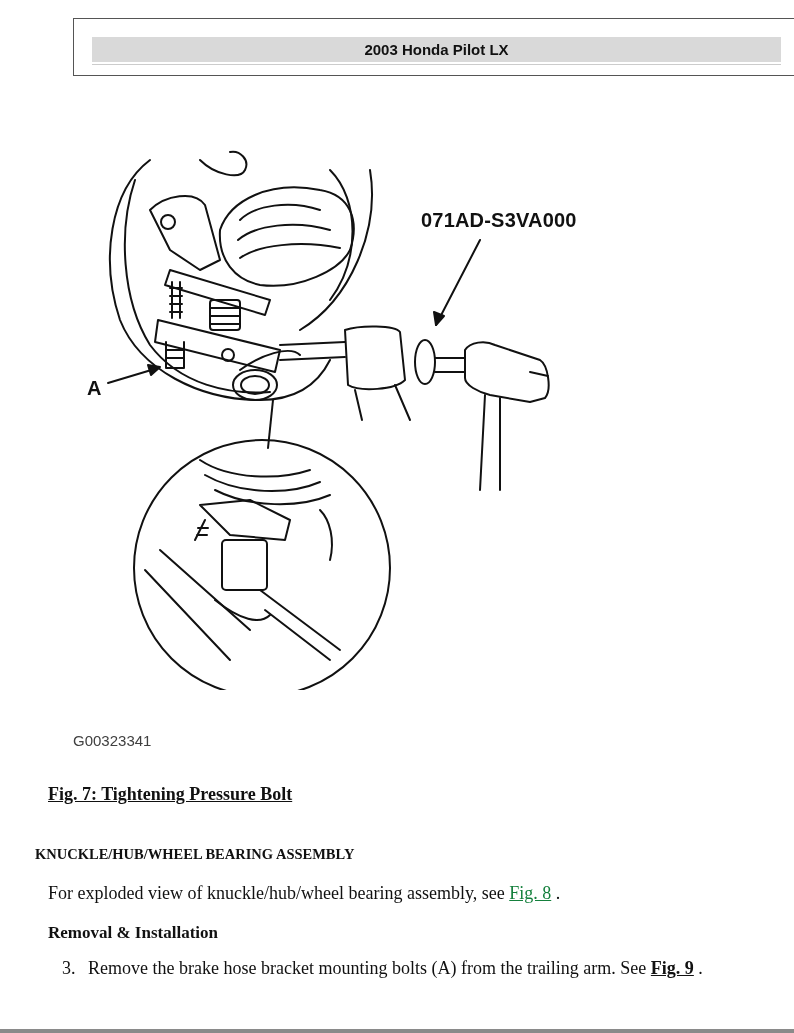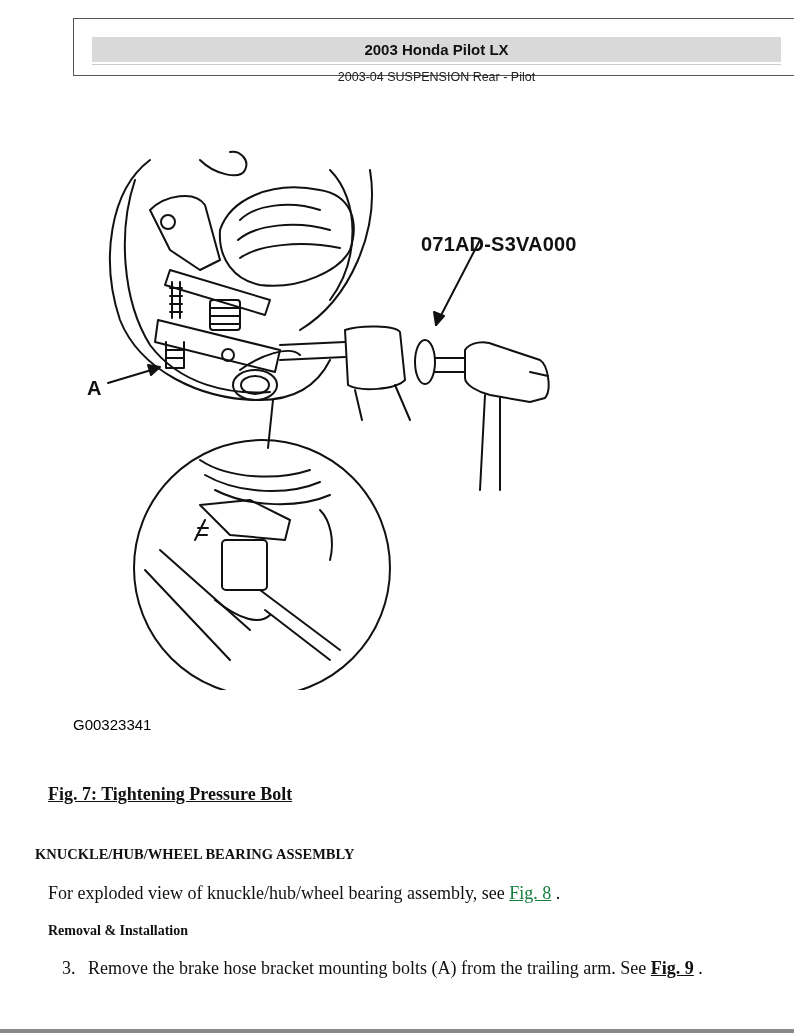--- a/index.html
+++ b/index.html
@@ -2,42 +2,41 @@
 <html><head>
 <meta charset="utf-8">
 <style>
   html, body { margin:0; padding:0; background:#fff; }
   body { width:794px; height:1033px; position:relative; overflow:hidden; font-family:"Liberation Serif", serif; color:#111; }
   .hdr { position:absolute; left:48px; top:18px; width:727px; height:58px; border:1px solid #555; box-sizing:border-box; padding:18px; background:#fff;margin-left:25px; }
   .hdr-title { height:25px; background:#d9d9d9; text-align:center; font-family:"Liberation Sans", sans-serif; font-weight:bold; font-size:15px; line-height:25px; color:#111; }
   .hdr-sep { height:1px; background:#ccc; margin:2px 0 0 0; }
   .hdr-sub { height:24px; text-align:center; font-family:"Liberation Sans", sans-serif; font-size:12.5px; line-height:24px; color:#222; }
   .figure { position:absolute; left:60px; top:150px; width:540px; height:540px; }
-  .tool-label { position:absolute; left:421px; top:209px; font-family:"Liberation Sans", sans-serif; font-weight:bold; font-size:20px; color:#111; letter-spacing:0.2px;margin-top:24px; }
+  .tool-label { position:absolute; left:421px; top:209px; font-family:"Liberation Sans", sans-serif; font-weight:bold; font-size:20px; color:#111; letter-spacing:0.2px; }
   .a-label { position:absolute; left:87px; top:377px; font-family:"Liberation Sans", sans-serif; font-weight:bold; font-size:20px; color:#111; }
-  .fig-id { position:absolute; left:73px; top:716px; font-family:"Liberation Sans", sans-serif; font-size:15px; color:#000000; }
+  .fig-id { position:absolute; left:73px; top:732px; font-family:"Liberation Sans", sans-serif; font-size:15px; color:#404040; }
   .caption { position:absolute; left:48px; top:784px; font-size:18px; font-weight:bold; line-height:21px; }
   .caption .u { text-decoration:underline; }
   .sec-title { position:absolute; left:35px; top:846px; font-size:14.5px; font-weight:bold; }
   .para { position:absolute; left:48px; top:883px; font-size:18px; }
   .para a { font-weight:normal; text-decoration:underline; color:#15803d;text-align:center; }
-  .sub-title { position:absolute; left:48px; top:923px; font-size:14px; font-weight:bold; }
+  .sub-title { position:absolute; left:48px; top:923px; font-size:17px; font-weight:bold; }
   .steps { position:absolute; left:62px; top:957px; font-size:18px; margin:0; padding:0; list-style:none; }
   .steps li { height:27px; line-height:22px; white-space:nowrap; }
   .steps .num { display:inline-block; width:26px; }
   .steps a { font-weight:bold; text-decoration:underline; color:#111; }
   .bottom-rule { position:absolute; left:0; top:1029px; width:794px; height:4px; background:#8a8a8a; }
 </style>
 </head>
 <body>
 
 <div class="hdr">
   <div class="hdr-title">2003 Honda Pilot LX</div>
   <div class="hdr-sep"></div>
-  <div class="hdr-sub">2003-04 SUSPENSION Rear - Pilot</div>
 </div>
 
 <svg class="figure" viewBox="60 150 540 540" width="540" height="540" fill="none" stroke="#111" stroke-width="2" stroke-linecap="round" stroke-linejoin="round">
 
   <path d="M150 160 C110 190 100 260 120 320 C140 370 200 400 260 400 C300 400 320 380 330 360"></path>
   <path d="M135 180 C118 230 122 300 150 345 C180 385 230 395 270 392"></path>
 
   <path d="M150 210 C165 195 195 190 205 205 L220 260 L200 270 L170 250 Z"></path>
   <circle cx="168" cy="222" r="7"></circle>
   <path d="M200 160 C215 175 240 180 245 170 C250 160 240 150 230 152"></path>

